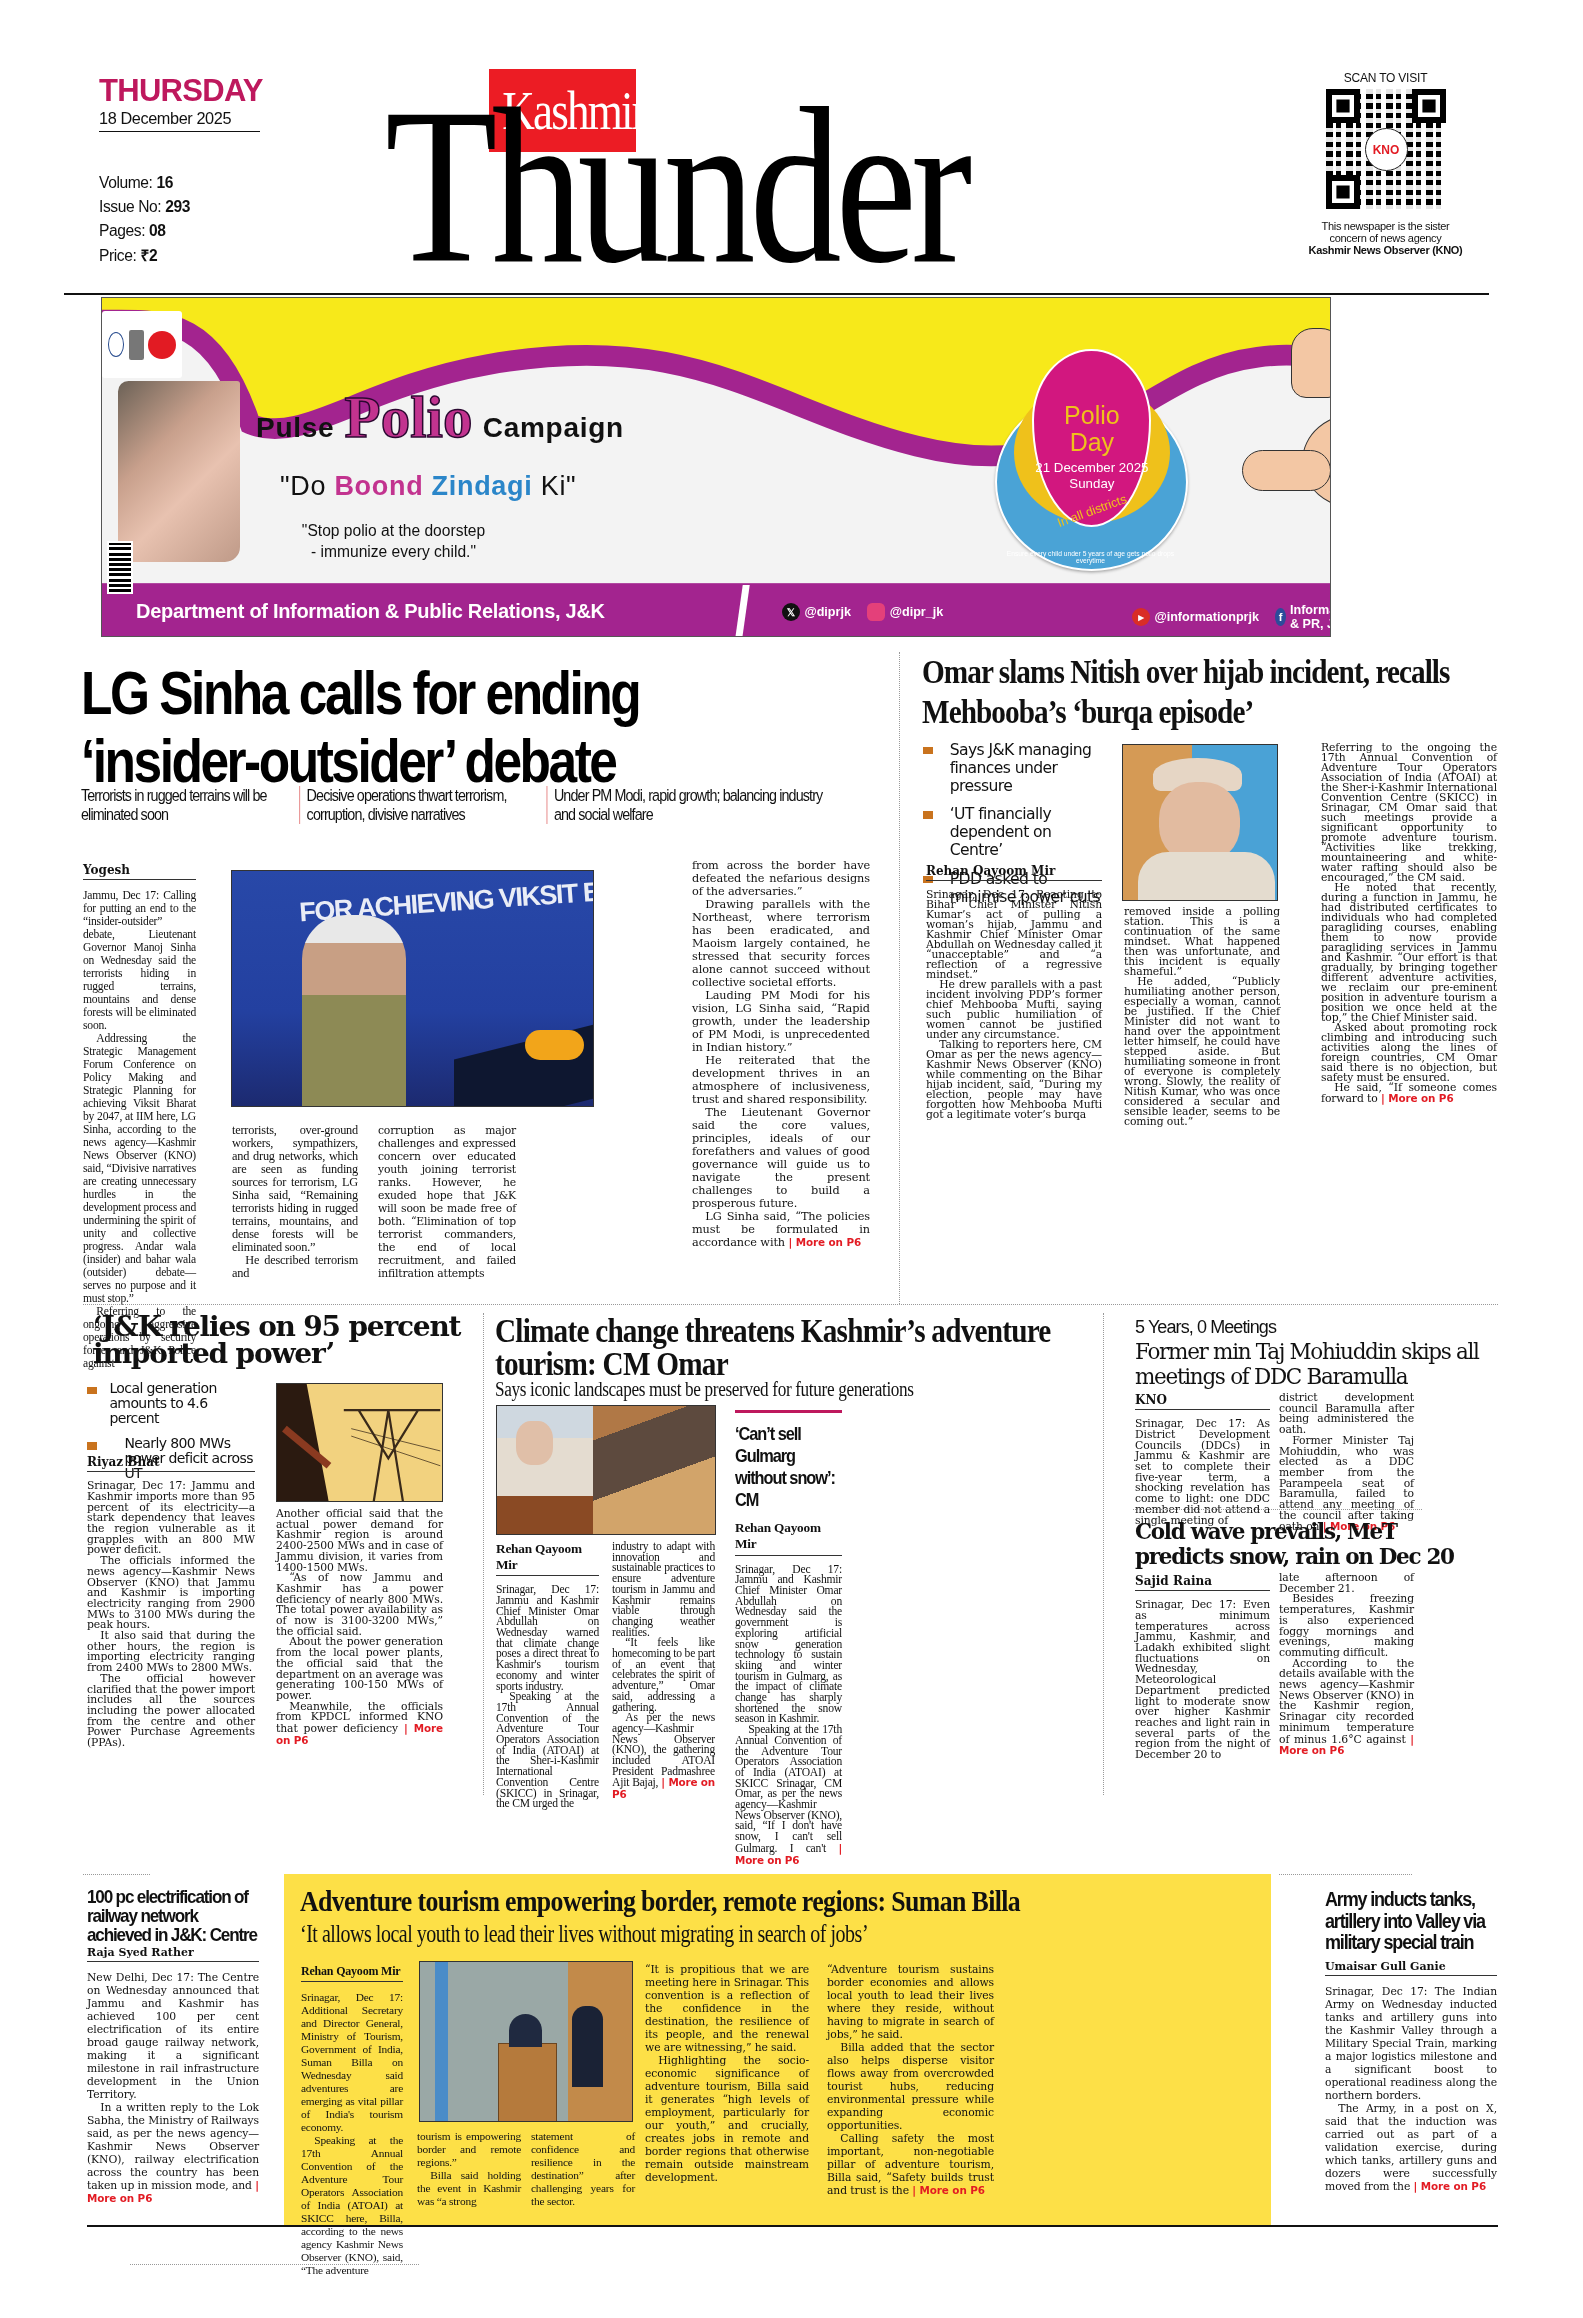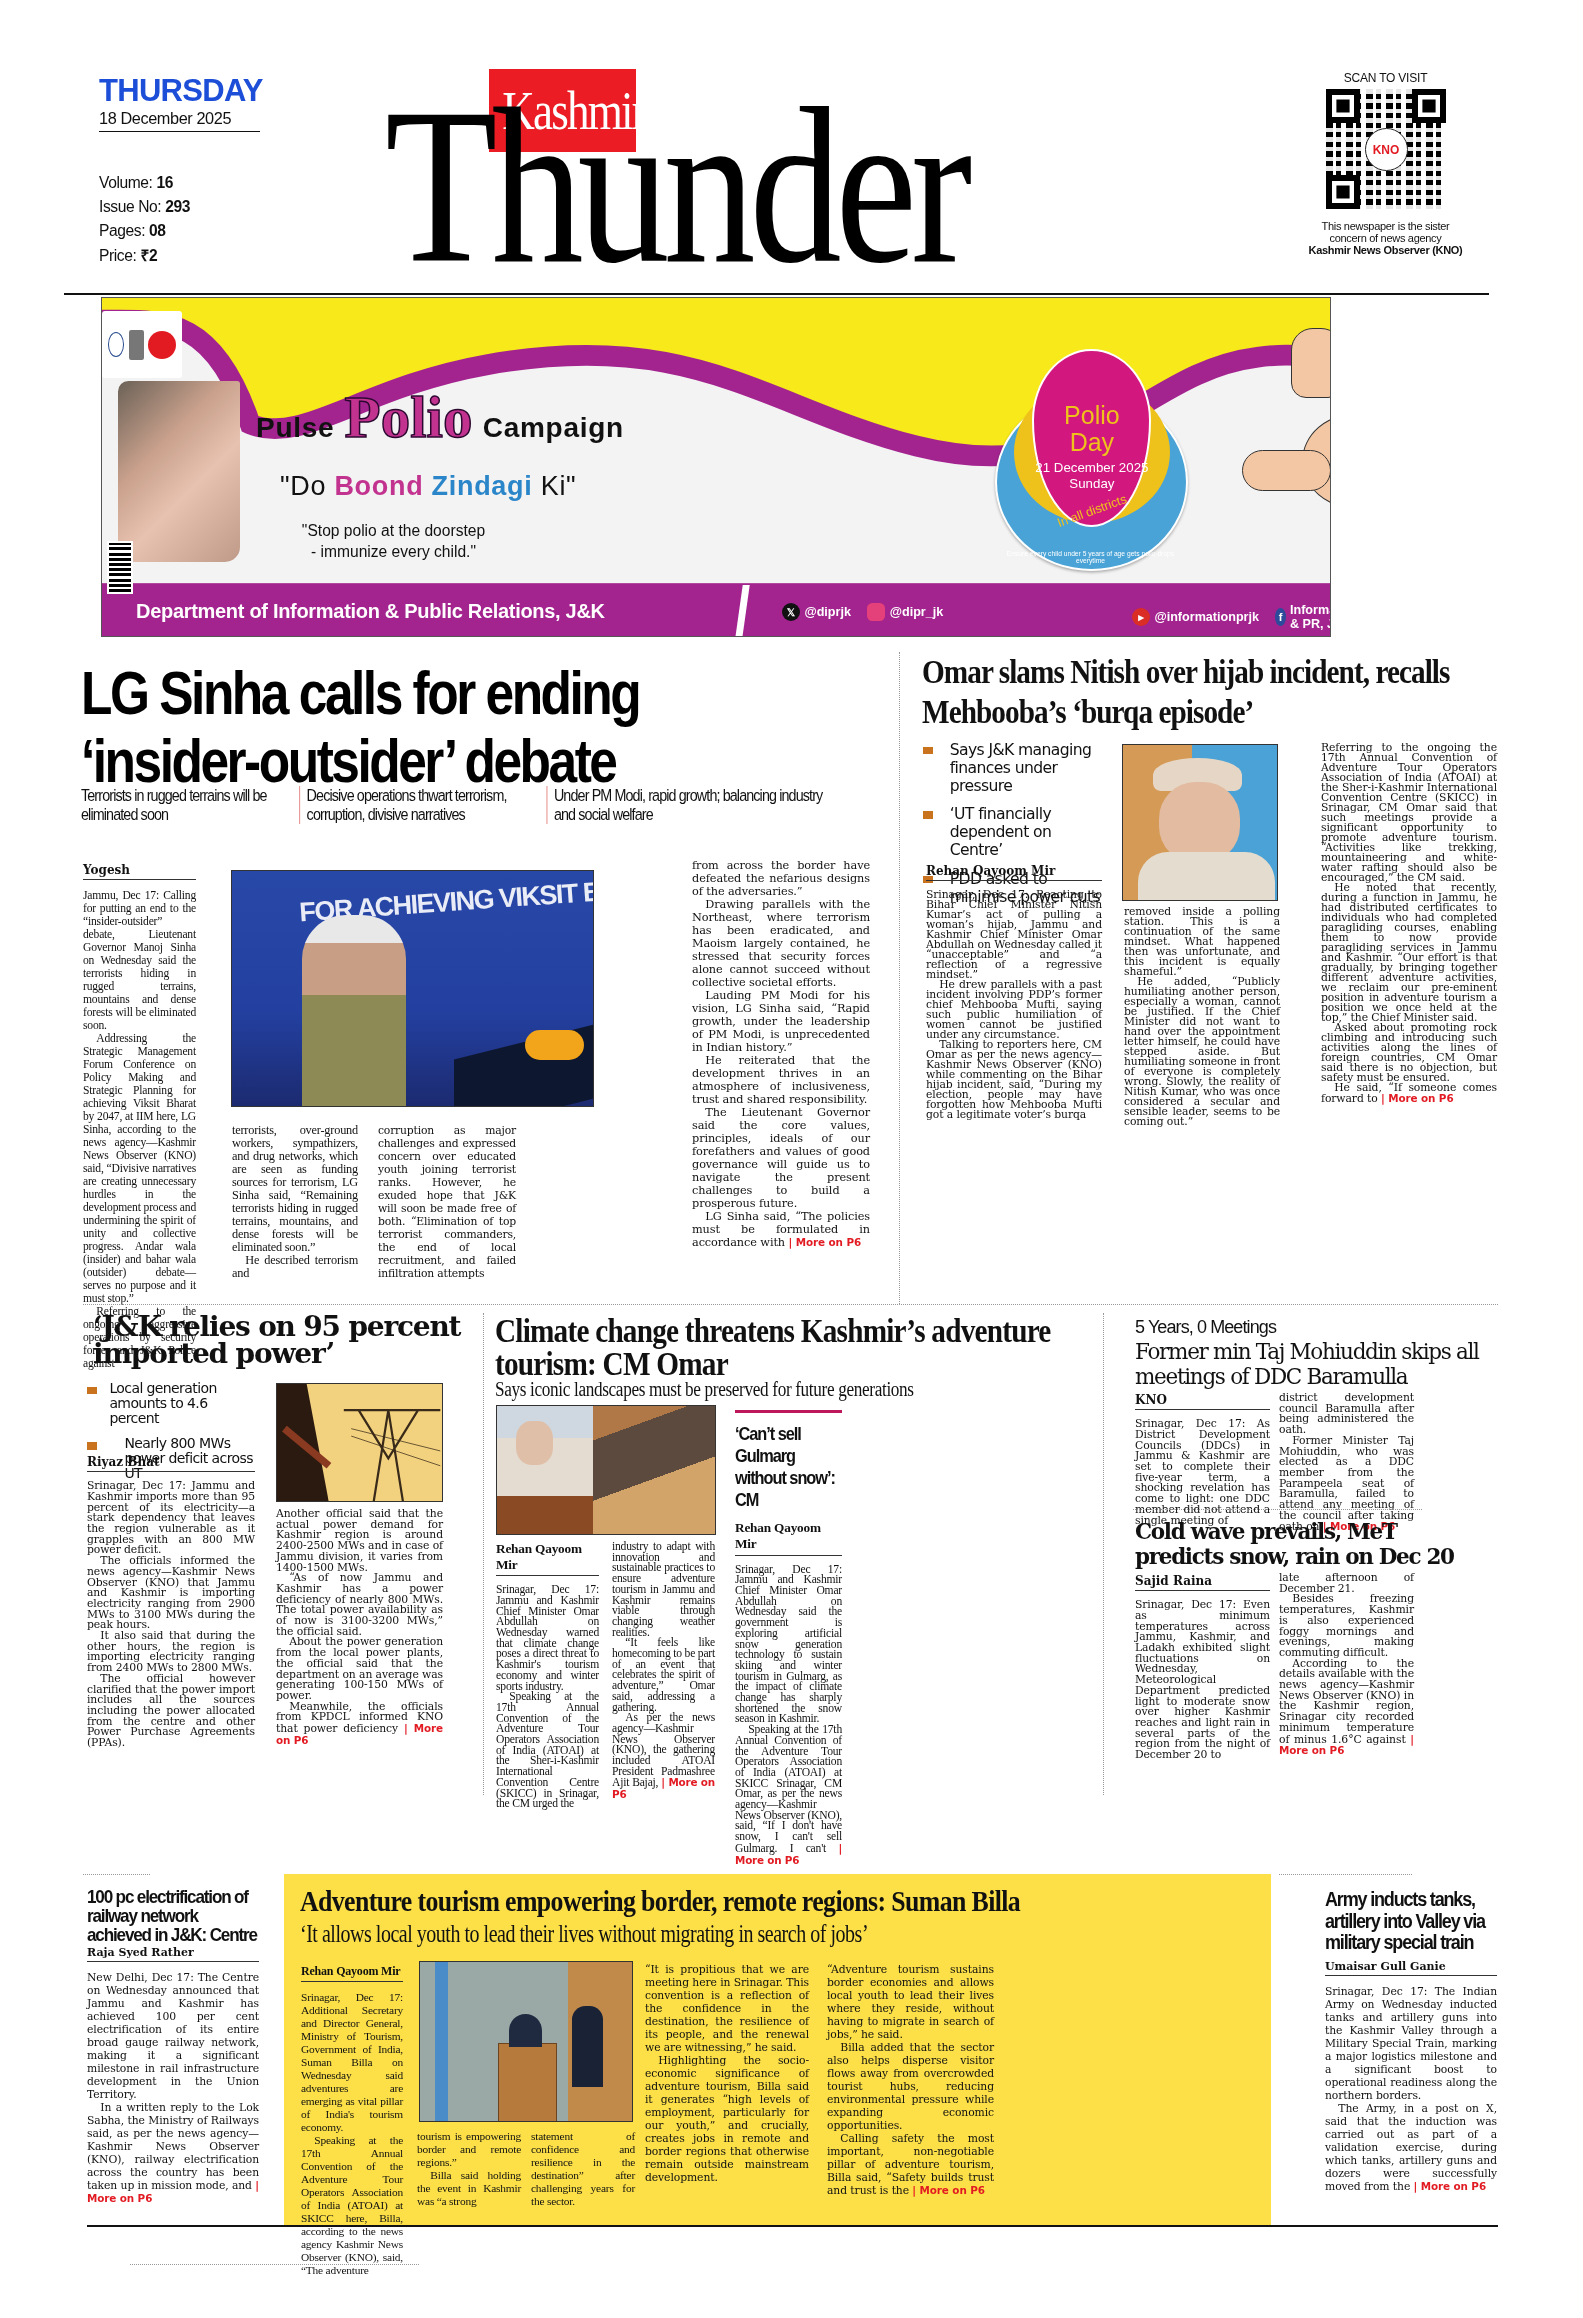--- a/index.html
+++ b/index.html
@@ -21,21 +21,21 @@
   .dotted-v { border-left: 0.7px dotted #999; }
   .dotted-h { border-top: 0.7px dotted #999; }
   .photo { background: #555; border: 0.7px solid #333; overflow: hidden; }
   .bullet { display: flex; gap: 16.3px; align-items: flex-start; font-family: "DejaVu Sans", sans-serif; font-size: 15.6px; line-height: 18px; letter-spacing: -0.6px; margin-bottom: 10.4px; }
   .bullet .sq { width: 10.4px; height: 7.4px; background: #c9731e; margin-top: 6px; flex-shrink: 0; }
 </style>
 </head>
 <body>
 
 <div class="abs sans" style="left:99px; top:74px; width:215px;">
-  <div style="color:#1d4ed8; font-weight:bold; font-size:31px; line-height:34px; letter-spacing:-0.7px;">THURSDAY</div>
+  <div style="color:#be185d; font-weight:bold; font-size:31px; line-height:34px; letter-spacing:-0.7px;">THURSDAY</div>
   <div style="font-size:16.3px; line-height:21px; border-bottom:1.5px solid #111; padding-bottom:1.5px; width:161px; letter-spacing:-0.4px;">18 December 2025</div>
   <div style="margin-top:39px; font-size:15.6px; line-height:24.4px; letter-spacing:-0.4px;">
     <div><span>Volume:</span> <b>16</b></div>
     <div><span>Issue No:</span> <b>293</b></div>
     <div><span>Pages:</span> <b>08</b></div>
     <div><span>Price:</span> <b>₹2</b></div>
   </div>
 </div>
 
 <div class="abs" style="left:378px; top:59px; width:800px; height:230px;">

